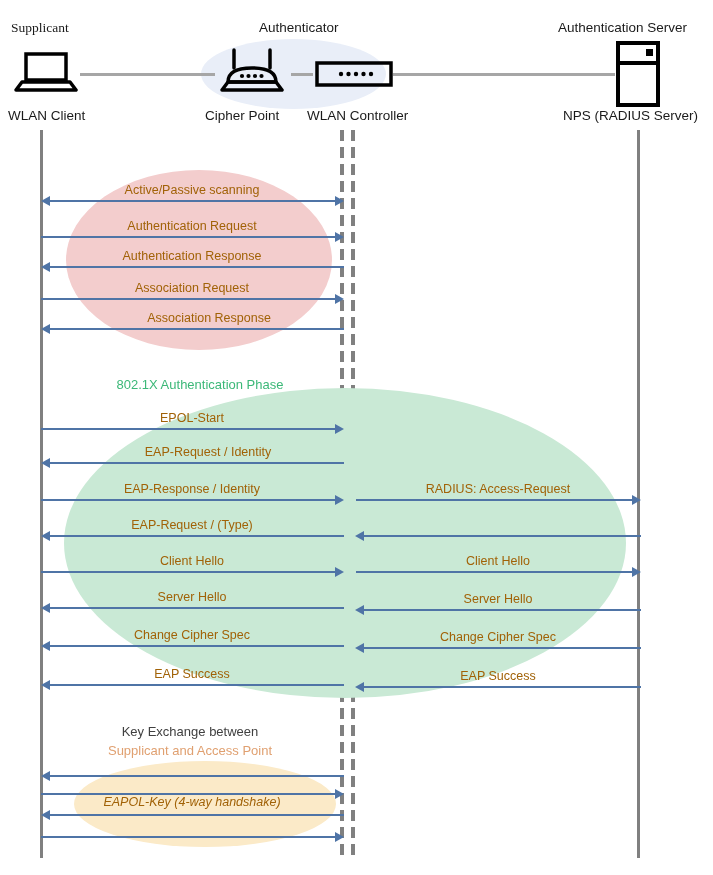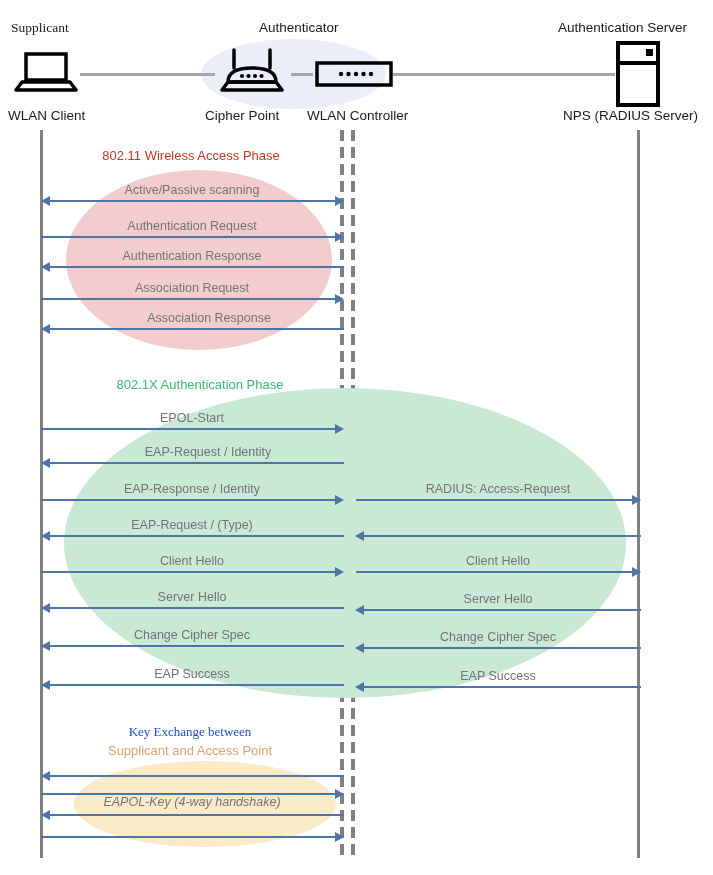--- a/index.html
+++ b/index.html
@@ -23,21 +23,21 @@
   .ell-pink{background:#f3cdcd;}
   .ell-green{background:#c9e9d5;}
   .ell-yellow{background:#fbeac8;}
 
   .phase-title{position:absolute;font-size:13px;white-space:nowrap;text-align:center;line-height:19px;}
 
   .msg-line{position:absolute;height:2px;background:#4f74a6;}
   .ah{position:absolute;width:0;height:0;border-top:5px solid transparent;border-bottom:5px solid transparent;}
   .ah-r{border-left:9px solid #4f74a6;}
   .ah-l{border-right:9px solid #4f74a6;}
-  .msg-text{position:absolute;font-size:12.5px;color:#737373;white-space:nowrap;text-align:center;}
+  .msg-text{position:absolute;font-size:12.5px;color:#a16207;white-space:nowrap;text-align:center;}
 </style>
 </head>
 <body>
 
 <div id="stage">
 
   <div class="auth-blob" style="left:201px;top:39px;width:185px;height:70px;"></div>
 
   <div class="hwire" style="left:80px;top:73px;width:135px;"></div>
   <div class="hwire" style="left:291px;top:73px;width:22px;"></div>
@@ -93,25 +93,24 @@
 
   <div class="lifeline" style="left:40px;top:130px;height:728px;"></div>
   <div class="dashline" style="left:340px;top:130px;height:728px;"></div>
   <div class="dashline" style="left:351px;top:130px;height:728px;"></div>
   <div class="lifeline" style="left:637px;top:130px;height:728px;"></div>
 
   <div class="ellipse ell-pink" style="left:66px;top:170px;width:266px;height:180px;"></div>
   <div class="ellipse ell-green" style="left:64px;top:388px;width:562px;height:310px;"></div>
   <div class="ellipse ell-yellow" style="left:74px;top:761px;width:262px;height:86px;"></div>
 
-  <div class="phase-title" style="left:86px;top:146px;width:210px;color:#c0392b;">802.11 Wireless Access Phase</div>
 
   <div class="phase-title" style="left:100px;top:375px;width:200px;color:#3cb878;">802.1X Authentication Phase</div>
 
-  <div class="phase-title" style="left:90px;top:722px;width:200px;color:#1d4ed8;font-family:Liberation Serif, serif;">Key Exchange between</div>
+  <div class="phase-title" style="left:90px;top:722px;width:200px;color:#404040;">Key Exchange between</div>
   <div class="phase-title" style="left:90px;top:741px;width:200px;color:#e0a070;">Supplicant and Access Point</div>
 
   <div class="msg-text" style="left:40px;top:183px;width:304px;">Active/Passive scanning</div>
   <div class="msg-line" style="left:48px;top:200px;width:288px;"></div>
   <div class="ah ah-l" style="left:41px;top:196px;"></div>
   <div class="ah ah-r" style="left:335px;top:196px;"></div>
 
   <div class="msg-text" style="left:40px;top:219px;width:304px;">Authentication Request</div>
   <div class="msg-line" style="left:41px;top:236px;width:295px;"></div>
   <div class="ah ah-r" style="left:335px;top:232px;"></div>

